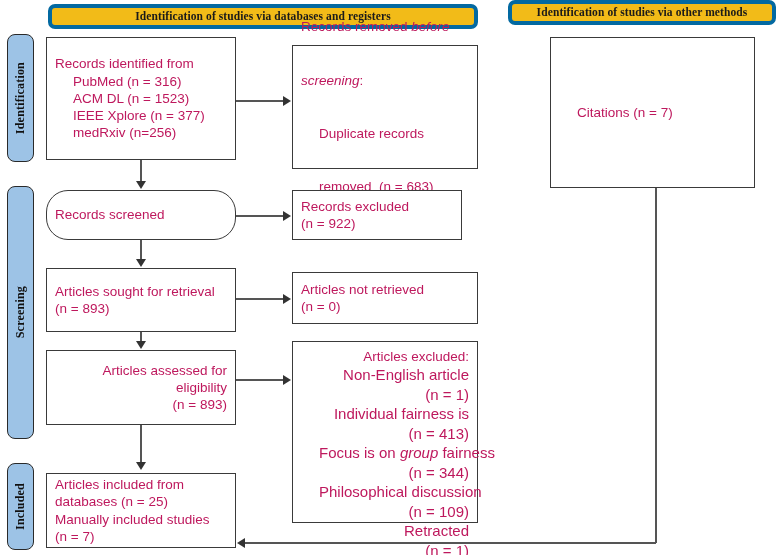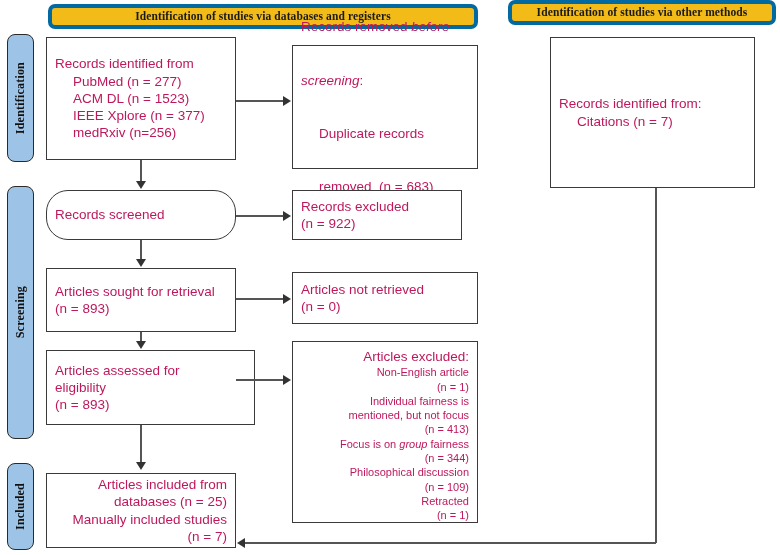--- a/index.html
+++ b/index.html
@@ -81,32 +81,32 @@
     font-size: 13.5px;
     line-height: 1.28;
     color: #be185d;
     padding: 1px 8px;
     display: flex;
     flex-direction: column;
     justify-content: center;
   }
   .flow-box .ln { white-space: pre; }
   .flow-box .ind1 { padding-left: 18px; }
-  .flow-box .small { font-size: 11px; line-height: 1.3; }
+  .flow-box .small { font-size: 15px; line-height: 1.3; }
   .flow-box .ital { font-style: italic; }
 
   #box-identified      { left: 46px;  top: 37px;  width: 190px; height: 123px; }
   #box-removed         { left: 292px; top: 45px;  width: 186px; height: 124px; gap: 36px; }
   #box-screened        { left: 46px;  top: 190px; width: 190px; height: 50px; border-radius: 22px;  }
   #box-excluded        { left: 292px; top: 190px; width: 170px; height: 50px;  }
   #box-sought          { left: 46px;  top: 268px; width: 190px; height: 64px;  }
   #box-notretrieved    { left: 292px; top: 272px; width: 186px; height: 52px;  }
-  #box-assessed        { left: 46px;  top: 350px; width: 209px; height: 75px;  }
+  #box-assessed        { left: 46px;  top: 350px; width: 190px; height: 75px; align-items: flex-end;  }
   #box-artexcluded     { left: 292px; top: 341px; width: 186px; height: 182px; justify-content: flex-start; padding-top: 6px; text-align: right; }
-  #box-included        { left: 46px;  top: 473px; width: 190px; height: 75px; align-items: flex-end;  }
+  #box-included        { left: 46px;  top: 473px; width: 190px; height: 75px;  }
   #box-citations       { left: 550px; top: 37px;  width: 205px; height: 151px; justify-content: center; }
 
   
   .line-h, .line-v {
     position: absolute;
     background: #555555;
   }
   .line-h { height: 1.5px; }
   .line-v { width: 1.5px; }
 
@@ -144,21 +144,21 @@
   </div>
   <div class="stage-rail" id="rail-screening">
     <span>Screening</span>
   </div>
   <div class="stage-rail" id="rail-included">
     <span>Included</span>
   </div>
 
   <div class="flow-box" id="box-identified">
     <div class="ln">Records identified from</div>
-    <div class="ln ind1">PubMed (n = 277)</div>
+    <div class="ln ind1">PubMed (n = 316)</div>
     <div class="ln ind1">ACM DL (n = 1523)</div>
     <div class="ln ind1">IEEE Xplore (n = 377)</div>
     <div class="ln ind1">medRxiv (n=256)</div>
   </div>
 
   <div class="flow-box" id="box-removed">
     <div class="ln"><span>Records removed </span><span class="ital">before</span></div>
     <div class="ln"><span class="ital">screening</span><span>:</span></div>
     <div class="ln ind1">Duplicate records</div>
     <div class="ln ind1">removed  (n = 683)</div>
@@ -189,42 +189,40 @@
     <div class="ln">(n = 893)</div>
   </div>
 
   <div class="flow-box" id="box-artexcluded">
     <div class="ln">Articles excluded:</div>
 
     <div class="ln ind1 small">Non-English article</div>
     <div class="ln ind1 small">(n = 1)</div>
 
     <div class="ln ind1 small">Individual fairness is</div>
-    <div class="ln ind1 small">mentioned, but not focus</div>
     <div class="ln ind1 small">(n = 413)</div>
 
     <div class="ln ind1 small"><span>Focus is on </span><span class="ital">group</span><span> fairness</span></div>
     <div class="ln ind1 small">(n = 344)</div>
 
     <div class="ln ind1 small">Philosophical discussion</div>
     <div class="ln ind1 small">(n = 109)</div>
 
     <div class="ln ind1 small">Retracted</div>
     <div class="ln ind1 small">(n = 1)</div>
   </div>
 
   <div class="flow-box" id="box-included">
     <div class="ln">Articles included from</div>
     <div class="ln">databases (n = 25)</div>
     <div class="ln">Manually included studies</div>
     <div class="ln">(n = 7)</div>
   </div>
 
   <div class="flow-box" id="box-citations">
-    <div class="ln">Records identified from:</div>
     <div class="ln ind1">Citations (n = 7)</div>
   </div>
 
   <div class="line-h" style="left:236px; top:100px; width:48px;"></div>
   <div class="arrow-r" style="left:283px; top:96px;"></div>
 
   <div class="line-v" style="left:140px; top:160px; height:22px;"></div>
   <div class="arrow-d" style="left:136px; top:181px;"></div>
 
   <div class="line-h" style="left:236px; top:215px; width:48px;"></div>

